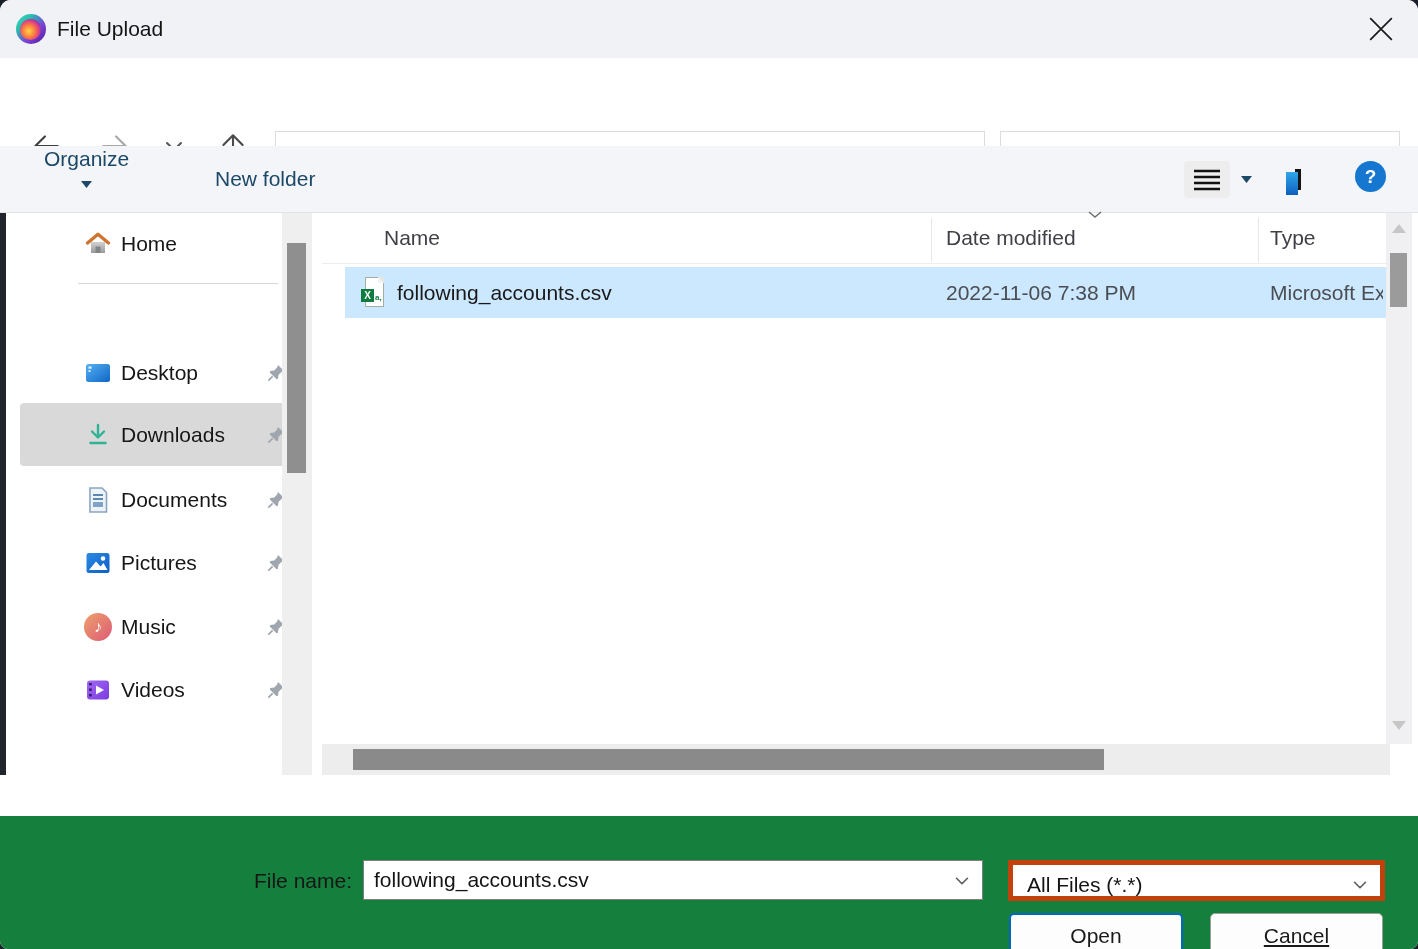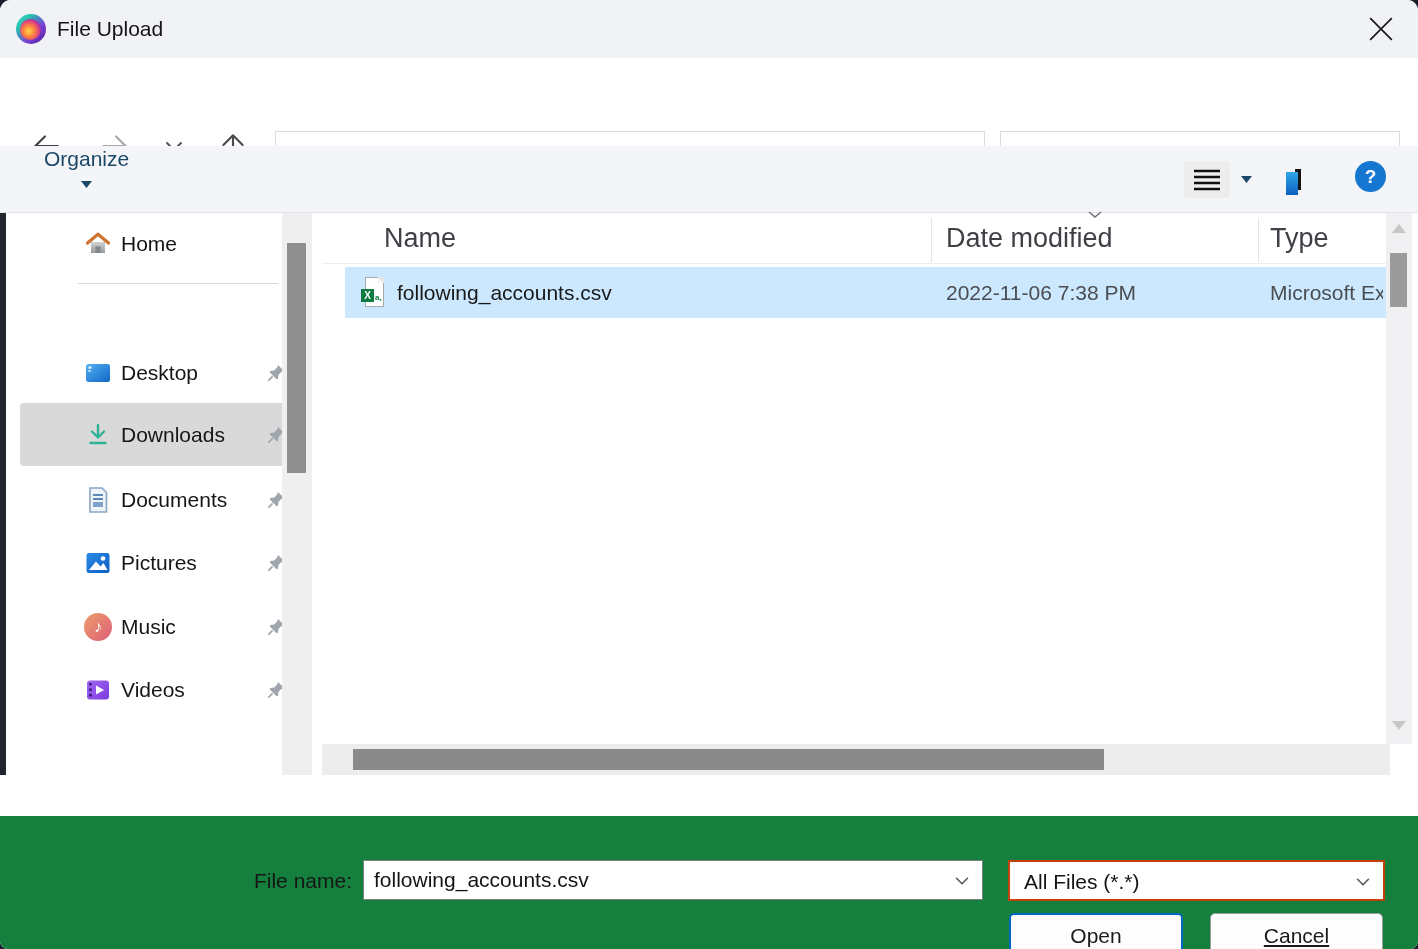--- a/index.html
+++ b/index.html
@@ -59,21 +59,21 @@
   .sb-item { position:absolute; left:0; width:276px; height:42px; border-radius:4px; }
   .sb-item.selected { background:#d9d9d9; }
   .sb-ic { position:absolute; left:64px; top:50%; margin-top:-14px; width:28px; height:28px; }
   .sb-label { position:absolute; left:101px; top:0; height:100%; display:flex; align-items:center; font-size:21px; color:#161616; }
   .sb-pin { position:absolute; left:245px; top:50%; margin-top:-11px; width:22px; height:22px; }
   .sb-divider { position:absolute; left:58px; top:70px; width:200px; height:1px; background:#d7d7d7; }
   .sb-scroll-track { position:absolute; left:282px; top:213px; width:30px; height:562px; background:#efefef; }
   .sb-scroll-thumb { position:absolute; left:5px; top:30px; width:19px; height:230px; background:#8f8f8f; }
 
   .files { position:absolute; left:312px; top:213px; width:1106px; height:562px; background:#fff; }
-  .col-h { position:absolute; top:0; height:50px; line-height:50px; font-size:27px; color:#3f3f46; }
+  .col-h { position:absolute; top:0; height:50px; line-height:50px; font-size:21px; color:#3f3f46; }
   .col-h.name { left:72px; } .col-h.date { left:634px; } .col-h.type { left:958px; }
   .col-line { position:absolute; top:5px; width:1px; height:44px; background:#e6e6e6; }
   .sort-chev { position:absolute; left:775px; top:-3px; }
   .head-sep { position:absolute; left:10px; top:50px; width:1068px; height:1px; background:#ededed; }
 
   .file-row { position:absolute; left:33px; top:54px; width:1041px; height:51px; background:#cce8ff; }
   .csv-icon { position:absolute; left:16px; top:10px; width:24px; height:31px; }
   .csv-page { position:absolute; left:4px; top:0; width:19px; height:30px; background:#fff; border:1px solid #9fae9f; }
   .csv-fold { position:absolute; right:-1px; top:-1px; width:0; height:0;
               border-left:6px solid #e3e8e3; border-top:6px solid #f1f2f6; transform:rotate(180deg); }
@@ -95,21 +95,21 @@
   .h-thumb { position:absolute; left:31px; top:5px; width:751px; height:21px; background:#8a8a8a; }
 
   
   .footer { position:absolute; left:0; top:816px; width:100%; height:174px; background:#15803d; }
   .fn-label { position:absolute; left:0; top:44px; width:352px; height:41px; line-height:41px; text-align:right;
               font-size:21px; color:#161616; }
   .fn-combo { position:absolute; left:363px; top:44px; width:620px; height:40px; background:#fff; border:1px solid #7e7e7e; }
   .fn-input { position:absolute; left:0; top:0; width:580px; height:38px; border:none; outline:none; padding:0 0 0 10px;
               font-size:21px; font-family:"Liberation Sans",sans-serif; color:#141414; background:transparent; }
   .combo-chev { position:absolute; right:10px; top:10px; }
-  .ft-select { position:absolute; left:1008px; top:44px; width:377px; height:41px; background:#fff; border:2px solid #c2410c; }
+  .ft-select { position:absolute; left:1008px; top:44px; width:377px; height:41px; background:#fff; border:5px solid #c2410c; }
   .ft-value { position:absolute; left:14px; top:0; height:39px; line-height:39px; font-size:21px; color:#141414; }
   .btn { position:absolute; top:97px; height:46px; background:#fdfdfd; border-radius:5px; font-size:21px;
          font-family:"Liberation Sans",sans-serif; color:#1a1a1a; }
   .btn-open { left:1009px; width:174px; border:2px solid #0067c0; }
   .btn-cancel { left:1210px; width:173px; border:1px solid #9d9d9d;text-decoration:underline; }
   .grip { position:absolute; right:4px; bottom:7px; width:24px; height:24px; }
   .grip i { position:absolute; width:4px; height:4px; background:#c4c4c6; }
   .g1{right:0;bottom:0}.g2{right:0;bottom:8px}.g3{right:0;bottom:16px}.g4{right:8px;bottom:0}.g5{right:8px;bottom:8px}.g6{right:16px;bottom:0}
 
   svg { display:block; }
@@ -203,20 +203,23 @@
 
   <div class="toolbar">
     <button class="tb-txtbtn tb-organize">
       <span>Organize</span>
       <span>
         <svg width="11" height="7" viewBox="0 0 11 7">
             <polygon points="0,0 11,0 5.5,7" fill="#1c4868"></polygon>
           </svg>
       </span>
     </button>
+    <button class="tb-txtbtn tb-newfolder">
+      <span>New folder</span>
+    </button>
     <button class="viewmode-btn">
       <span>
         <svg width="26" height="22" viewBox="0 0 26 22">
             <path d="M0 2 H26 M0 8 H26 M0 14 H26 M0 20 H26" stroke="#111" stroke-width="2.6"></path>
           </svg>
       </span>
     </button>
     <button class="viewmode-drop">
       <span>
         <svg width="11" height="7" viewBox="0 0 11 7">

